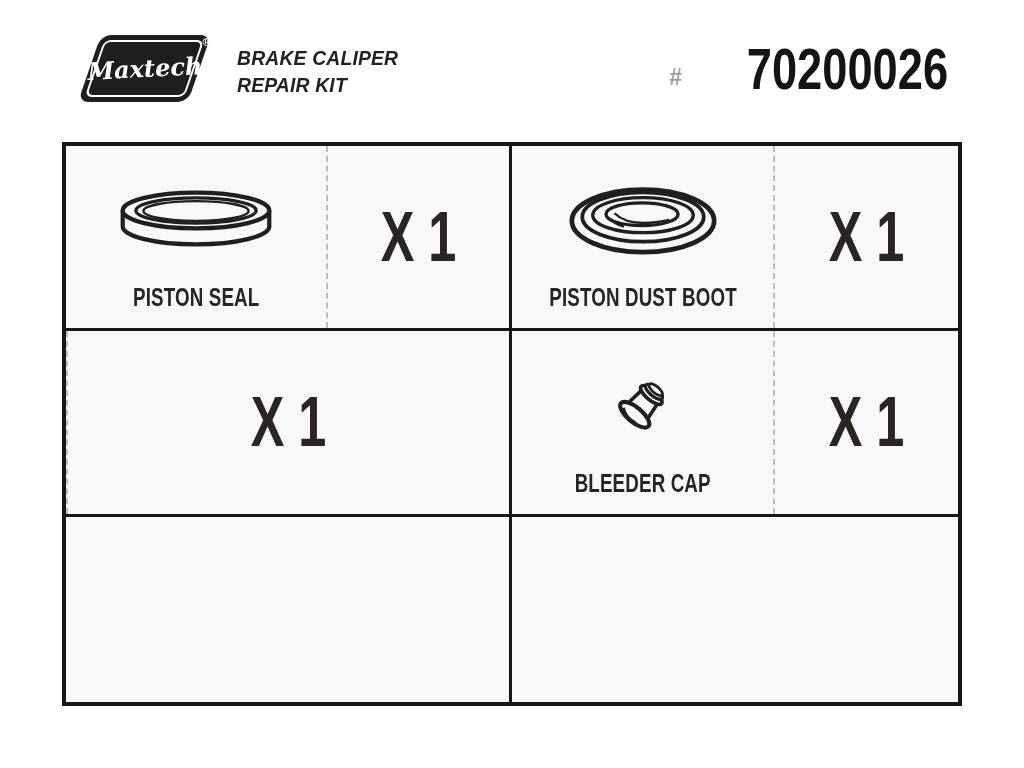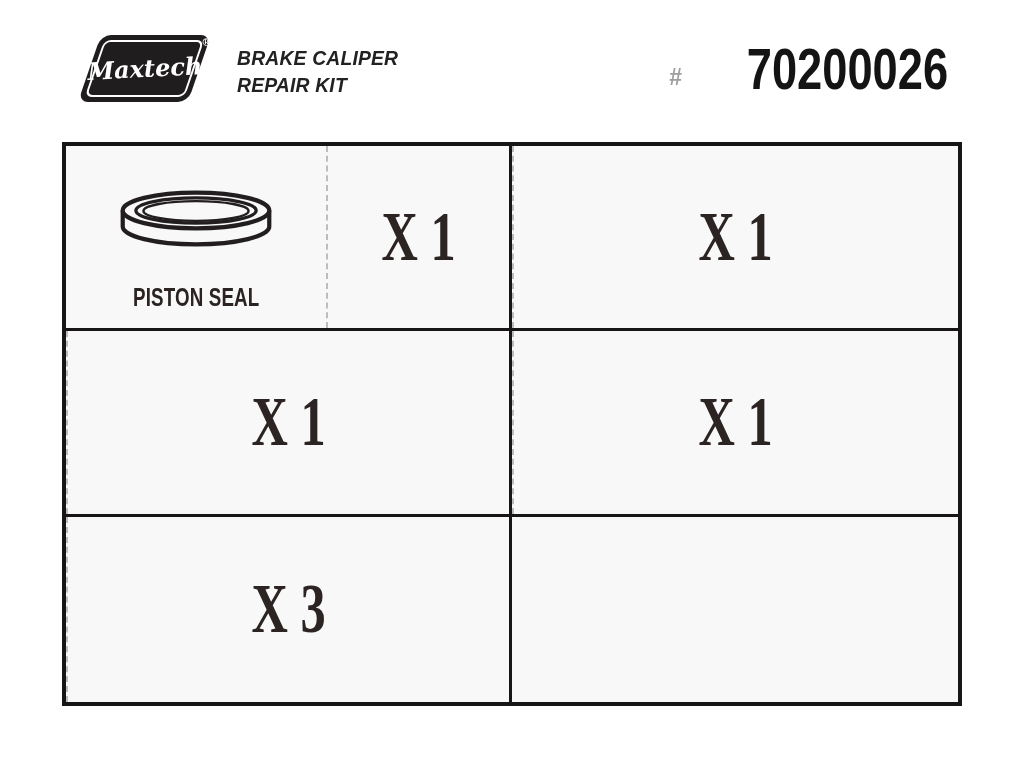--- a/index.html
+++ b/index.html
@@ -35,21 +35,21 @@
   .cell { background:#f8f8f8; display:flex; flex-direction:row; min-width:0; min-height:0; }
   .cell.col-left  { border-right:3px solid #181516; }
   .cell.row-top, .cell.row-mid { border-bottom:3px solid #181516; }
 
   .panel { width:58.6%; display:flex; flex-direction:column; align-items:center; }
   .art { flex:1; display:flex; align-items:center; justify-content:center; padding-top:6px; }
   .part-label { color:#2a2322; font-weight:bold; font-size:25px; letter-spacing:0.2px;
                 transform:scaleX(0.75); transform-origin:center bottom;
                 margin-bottom:16px; white-space:nowrap; }
   .qtybox { flex:1; border-left:2px dashed #bdbdbd; display:flex;
-            align-items:center; justify-content:center;font-family:Liberation Serif, serif; }
+            align-items:center; justify-content:center; }
   .qty { color:#2b2422; font-weight:bold; font-size:70px; line-height:1;
          transform:scaleX(0.72); transform-origin:center center; white-space:nowrap; }
 
   svg { display:block; }
   .ln { stroke:#221e1f; fill:none; }
   .fl { stroke:#221e1f; fill:#f8f8f8; }
 </style>
 </head>
 <body>
 
@@ -88,39 +88,64 @@
           </svg>
         </div>
         <div class="part-label">PISTON SEAL</div>
       </div>
       <div class="qtybox">
         <div class="qty">X 1</div>
       </div>
     </div>
 
     <div class="cell row-top">
+      <div class="panel">
+        <div class="art">
+          <svg width="152" height="74" viewBox="0 0 160 78">
+            <ellipse class="fl" stroke-width="5" cx="80" cy="42" rx="75" ry="33"></ellipse>
+            <ellipse class="ln" stroke-width="4" cx="80" cy="38" rx="64" ry="26"></ellipse>
+            <ellipse class="ln" stroke-width="3.5" cx="80" cy="36" rx="53" ry="18.5"></ellipse>
+            <ellipse class="ln" stroke-width="3.5" cx="79" cy="35" rx="38" ry="12"></ellipse>
+            <path class="ln" stroke-width="2.5" d="M50,34 Q66,50 108,41"></path>
+            <path class="ln" stroke-width="2.5" d="M46,41 Q52,46 60,48"></path>
+          </svg>
+        </div>
+        <div class="part-label">PISTON DUST BOOT</div>
+      </div>
       <div class="qtybox">
         <div class="qty">X 1</div>
       </div>
     </div>
 
     <div class="cell col-left row-mid">
       <div class="qtybox">
         <div class="qty">X 1</div>
       </div>
     </div>
 
     <div class="cell row-mid">
+      <div class="panel">
+        <div class="art">
+          <svg width="70" height="70" viewBox="0 0 76 76">
+            <g transform="rotate(40 38 40)">
+              <path class="fl" stroke-width="4" d="M24,52 L27,26 L49,26 L52,52 Z"></path>
+              <ellipse class="fl" stroke-width="4" cx="38" cy="26" rx="14.5" ry="5.5"></ellipse>
+              <ellipse class="fl" stroke-width="3.5" cx="38" cy="21.5" rx="11.5" ry="4.5"></ellipse>
+              <ellipse class="fl" stroke-width="3" cx="38" cy="18.5" rx="9" ry="3.6"></ellipse>
+              <ellipse class="fl" stroke-width="4.5" cx="38" cy="54" rx="19.5" ry="8"></ellipse>
+              <path class="ln" stroke-width="2.5" d="M24,56 Q33,63 45,60"></path>
+            </g>
+          </svg>
+        </div>
+        <div class="part-label">BLEEDER CAP</div>
+      </div>
       <div class="qtybox">
         <div class="qty">X 1</div>
       </div>
     </div>
 
     <div class="cell col-left">
-      <div class="qtybox">
-        <div class="qty">X 3</div>
-      </div>
     </div>
 
     <div class="cell"></div>
 
   </div>
 </div>
 
 </body></html>

